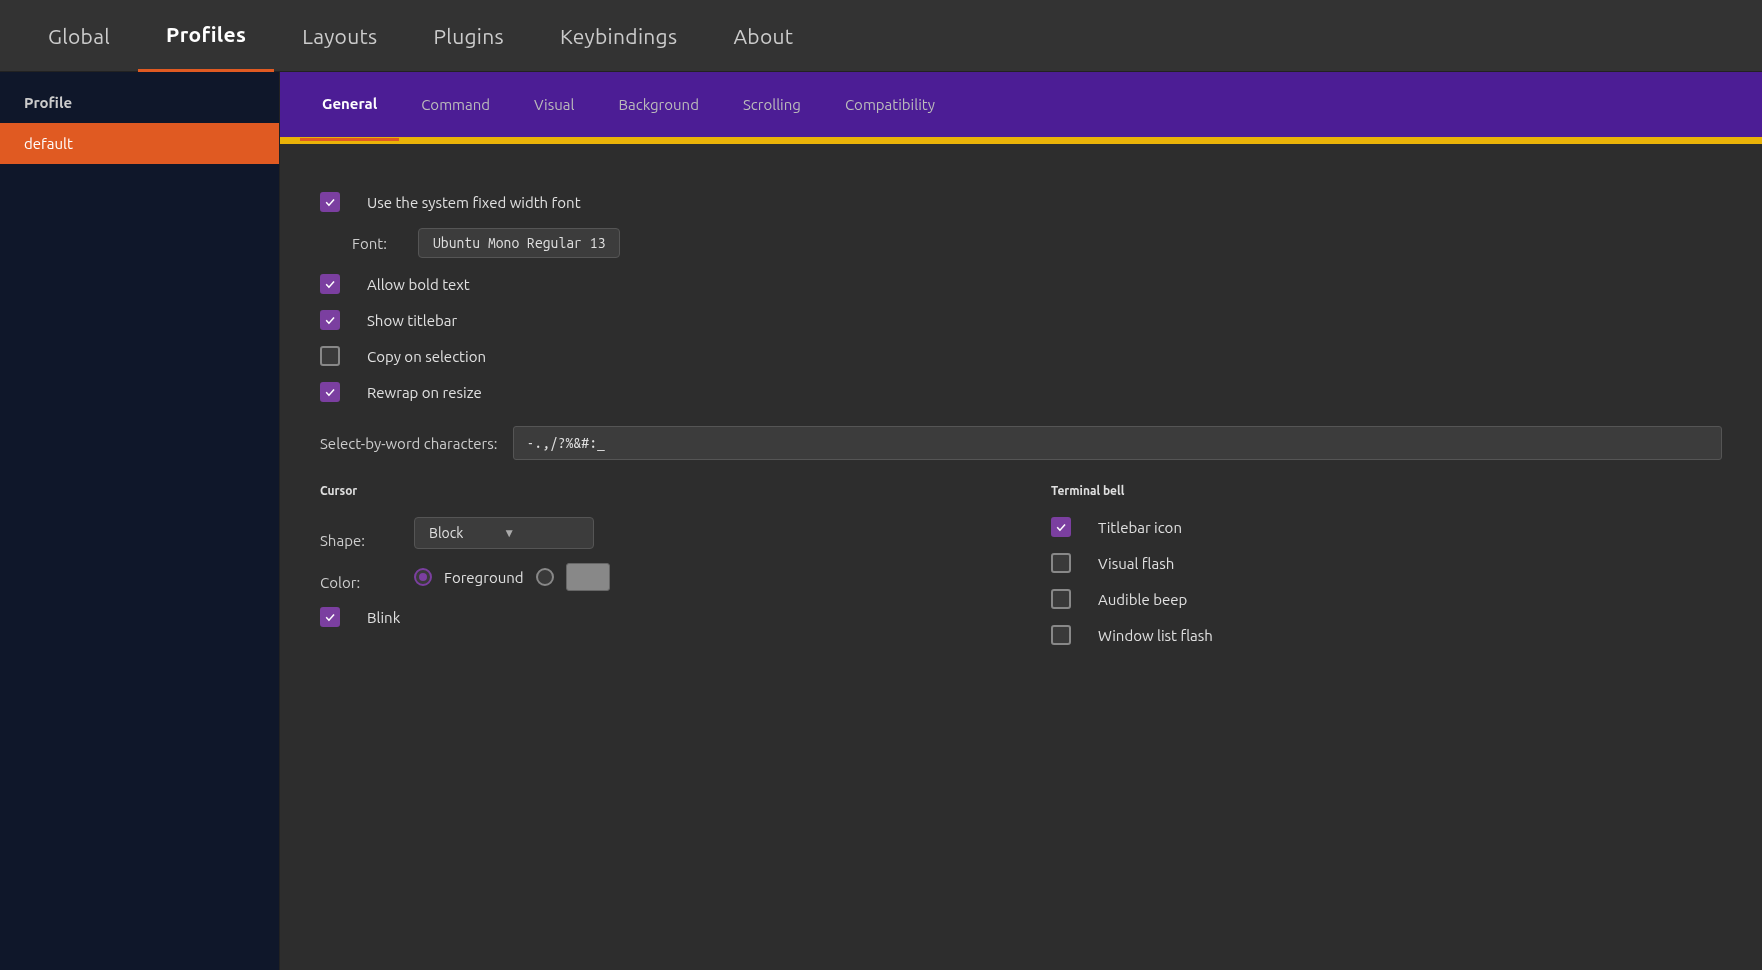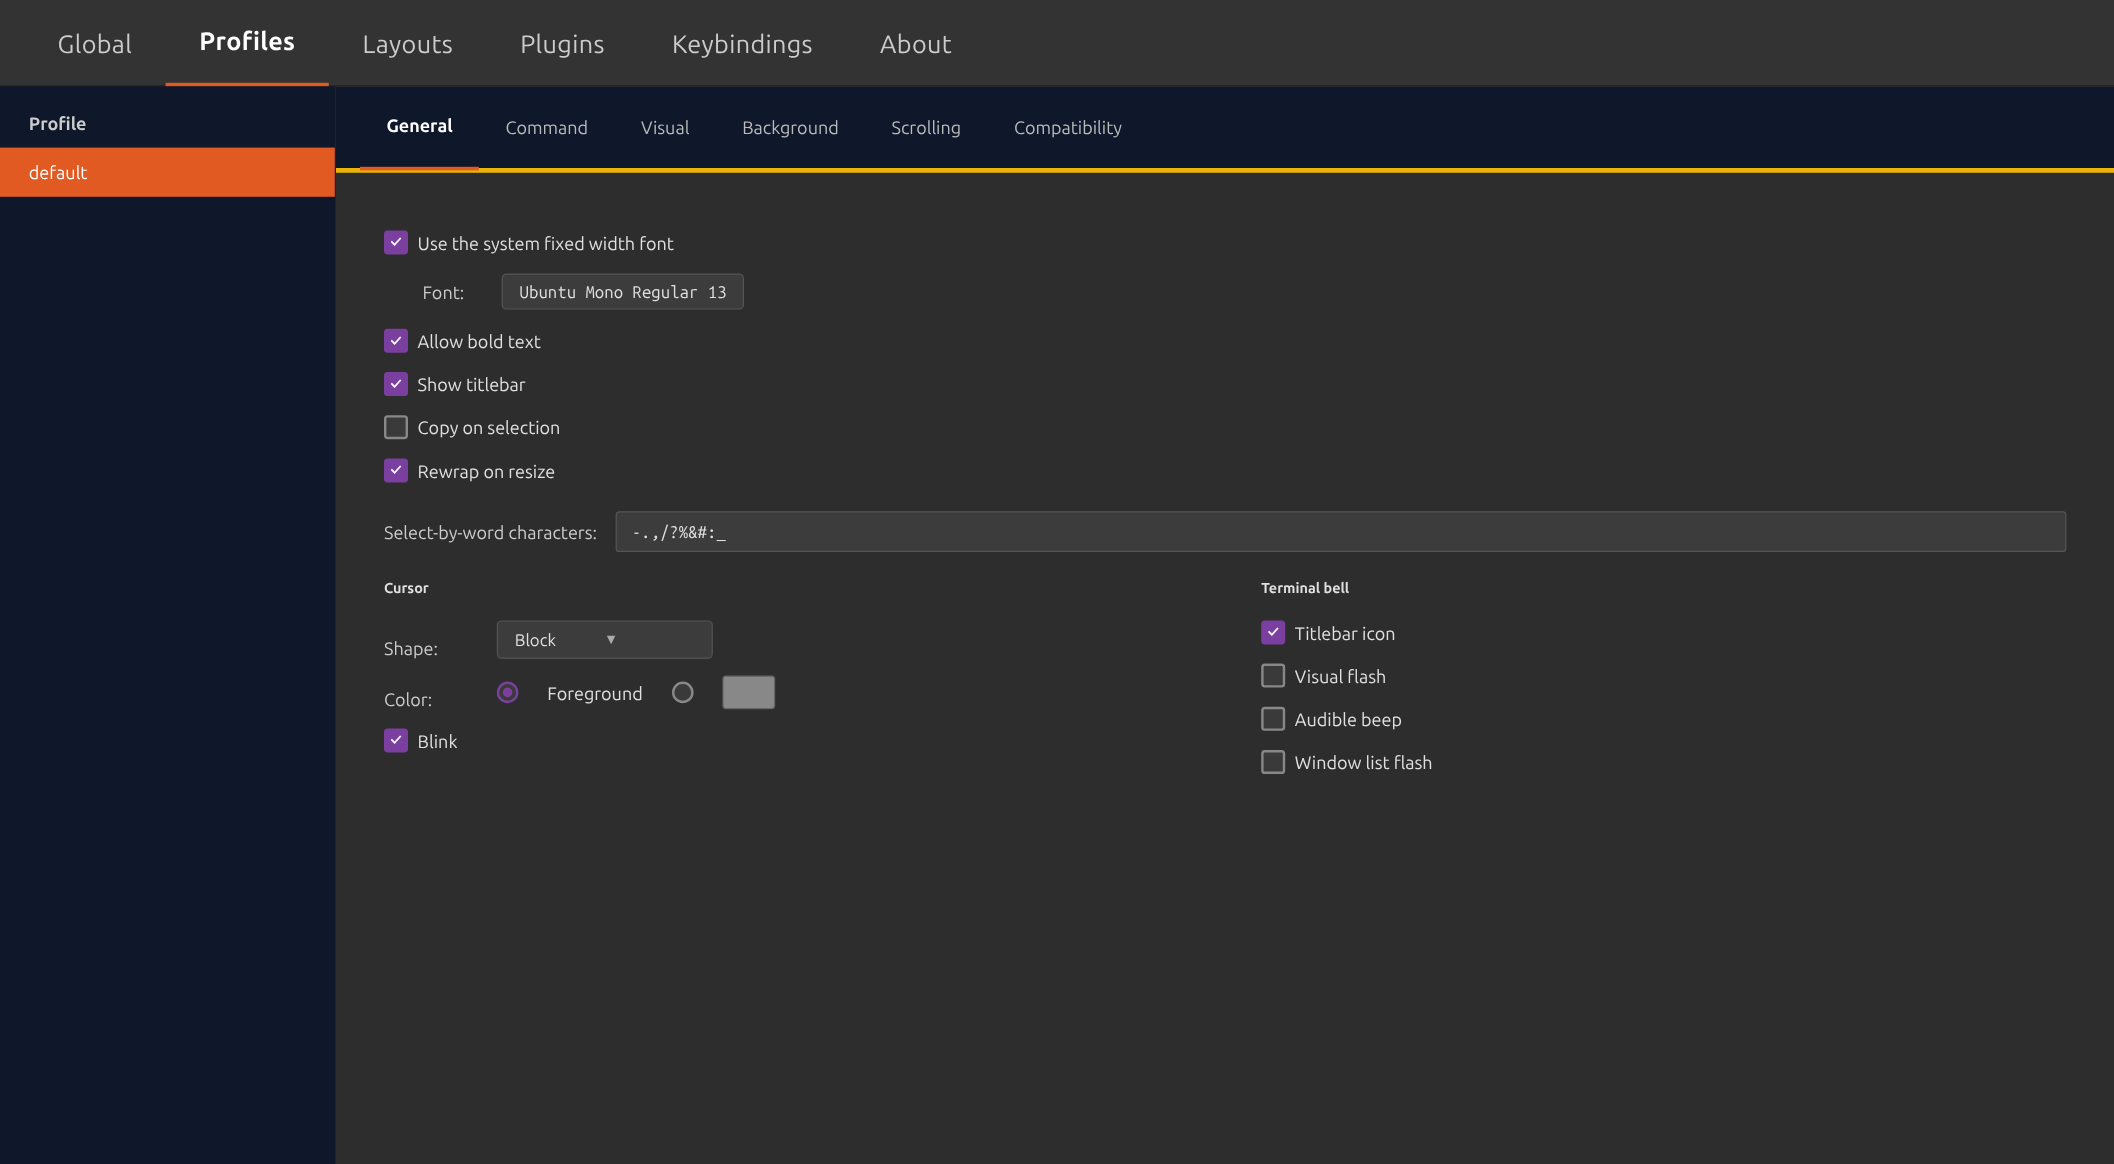--- a/index.html
+++ b/index.html
@@ -76,24 +76,24 @@
       flex: 1;
       background: #2d2d2d;
       padding: 0;
       overflow-y: auto;
     }
 
     
     .content-tabs {
       display: flex;
       align-items: center;
-      border-bottom: 4px solid #eab308;
+      border-bottom: 7px solid #eab308;
       padding: 0 20px;
       height: 72px;
-      background: #0f172a;
+      background: #4c1d95;
     }
     .content-tab {
       padding: 0 22px;
       height: 72px;
       display: flex;
       align-items: center;
       cursor: pointer;
       font-size: 15px;
       color: #bbbbbb;
       font-weight: 400;
@@ -108,21 +108,21 @@
     
     .settings-body {
       padding: 32px 40px;
     }
 
     
     .checkbox-row {
       display: flex;
       align-items: center;
       margin: 16px 0;
-      gap: 8px;
+      gap: 27px;
     }
 
     .custom-checkbox {
       width: 20px;
       height: 20px;
       border: 2px solid #888;
       background: #3a3a3a;
       border-radius: 3px;
       display: flex;
       align-items: center;
@@ -238,21 +238,21 @@
     }
     .dropdown-arrow {
       color: #aaa;
       font-size: 12px;
     }
 
     
     .radio-row {
       display: flex;
       align-items: center;
-      gap: 24px;
+      gap: 12px;
     }
     .radio-btn {
       width: 18px;
       height: 18px;
       border-radius: 50%;
       border: 2px solid #888;
       background: #3a3a3a;
       display: flex;
       align-items: center;
       justify-content: center;

